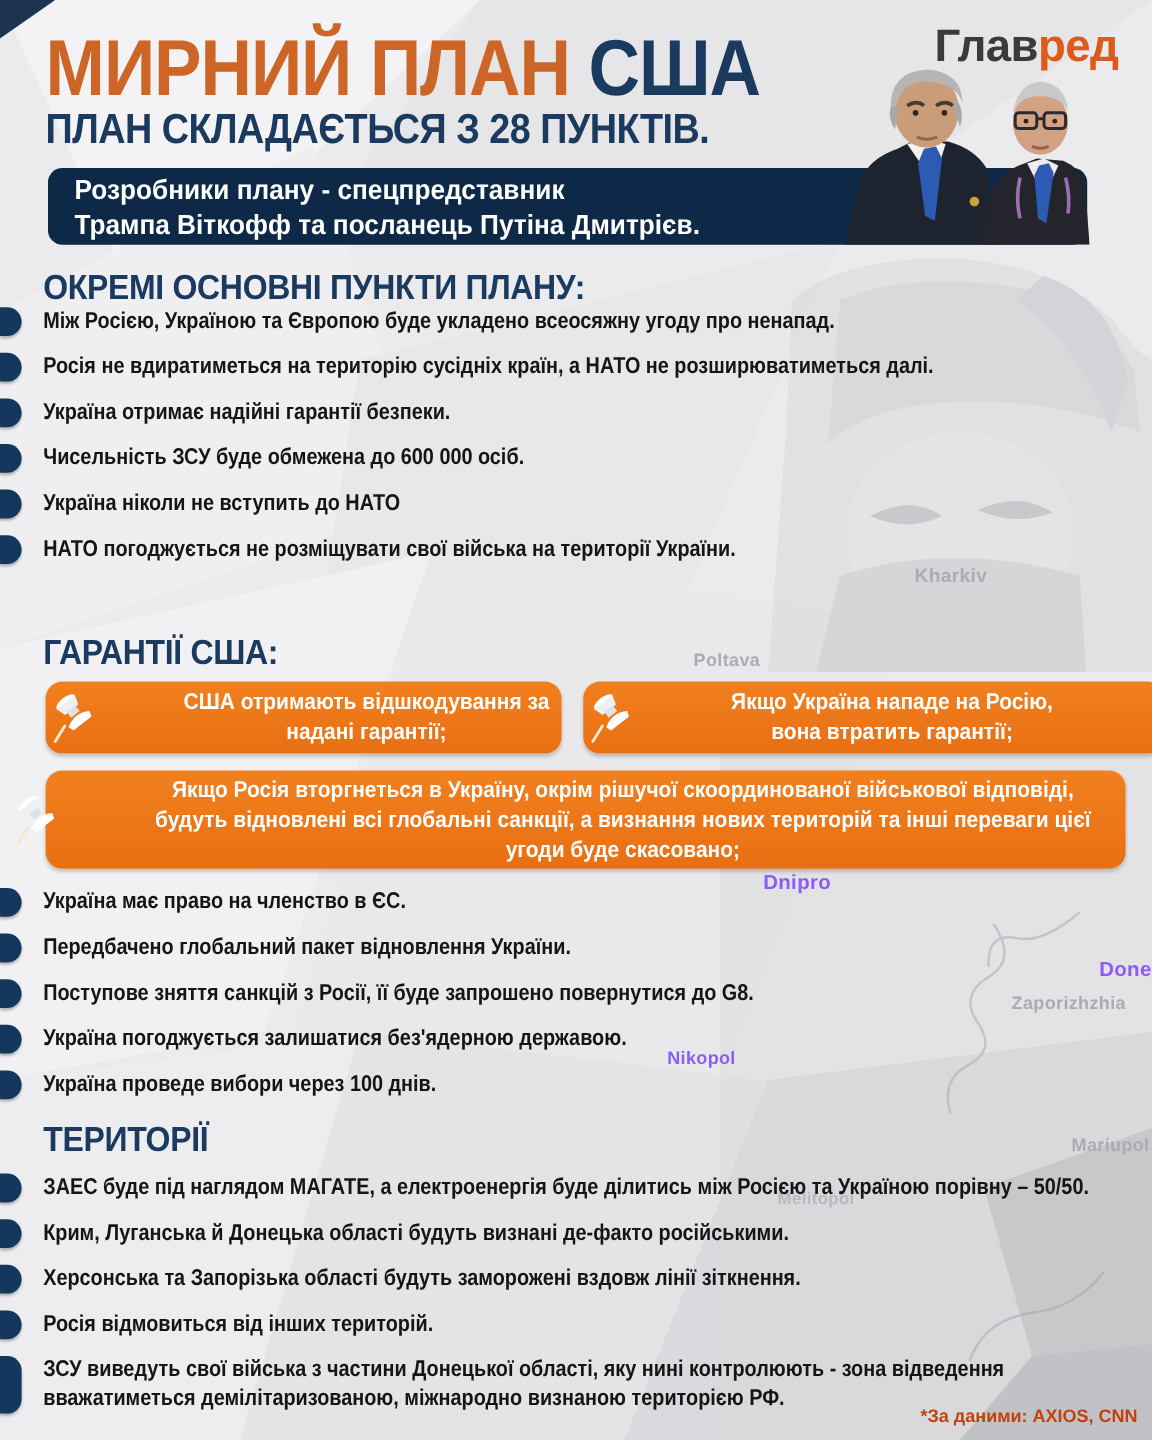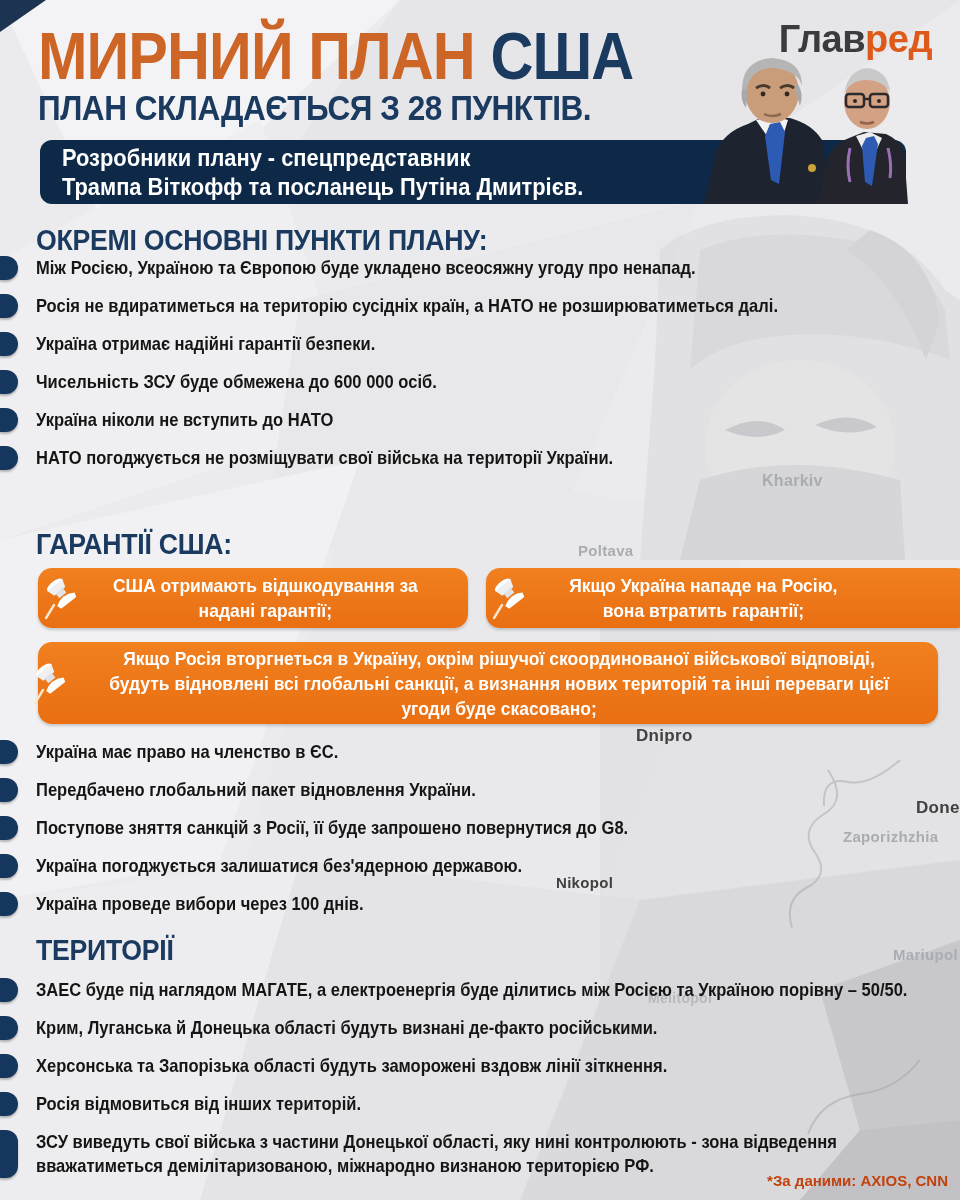--- a/index.html
+++ b/index.html
@@ -3,21 +3,21 @@
 <meta charset="utf-8">
 <style>
   html,body{margin:0;padding:0;}
   .page{
     position:relative;width:960px;height:1200px;overflow:hidden;
     background:#ebebed;font-family:"Liberation Sans",sans-serif;
     -webkit-font-smoothing:antialiased;
   }
   .bg-svg{position:absolute;left:0;top:0;z-index:0;}
   .map-label{position:absolute;z-index:1;color:#a9adb2;font-size:15px;font-weight:700;letter-spacing:.3px;}
-  .map-label.dark{color:#404040;}
+  .map-label.dark{color:#8b5cf6;}
 
   .corner-tri{position:absolute;left:0;top:0;width:0;height:0;z-index:2;
     border-top:32px solid #1d3352;border-right:46px solid transparent;}
 
   
   .title{position:absolute;left:38px;top:18px;z-index:3;font-size:66px;font-weight:800;
     letter-spacing:-1px;white-space:nowrap;transform:scaleX(.9);transform-origin:0 0;}
   .title .t-orange{color:#cd6527;}
   .title .t-navy{color:#1b3a60;}
   .subtitle{position:absolute;left:38px;top:88px;z-index:3;font-size:35px;font-weight:800;
@@ -45,21 +45,21 @@
   #list-guar{top:740px;}
   #list-terr{top:978px;}
   .row{display:flex;align-items:flex-start;margin-bottom:14px;min-height:24px;}
   .pill{flex:0 0 18px;align-self:stretch;min-height:24px;background:#16375d;
     border-radius:0 12px 12px 0;box-shadow:0 2px 2px rgba(0,0,0,.25);}
   .row-text{flex:0 0 auto;width:1060px;margin-left:18px;font-size:19px;font-weight:700;
     color:#151515;line-height:24px;transform:scaleX(.87);transform-origin:0 0;letter-spacing:0;}
 
   
   .card{position:absolute;z-index:3;background:linear-gradient(#f1801f,#e96f12);
-    border-radius:14px;color:#fff;display:flex;align-items:center;box-shadow:0 2px 3px rgba(0,0,0,.18);}
+    border-radius:14px;color:#fff;display:flex;align-items:center;box-shadow:0 2px 3px rgba(0,0,0,.18);gap:40px;}
   #card-1{left:38px;top:568px;width:430px;height:60px;}
   #card-2{left:486px;top:568px;width:484px;height:60px;}
   #card-3{left:38px;top:642px;width:900px;height:82px;justify-content:center;}
   .card .pin{flex:0 0 46px;display:flex;justify-content:center;}
   .card .card-text{flex:1 1 auto;text-align:center;font-size:19px;font-weight:700;line-height:25px;
     transform:scaleX(.92);transform-origin:50% 50%;padding-right:34px;}
   #card-3 .card-text{padding-right:26px;}
 
   .footer{position:absolute;right:12px;top:1172px;z-index:3;font-size:15px;font-weight:600;color:#c2410c;}
 </style>

